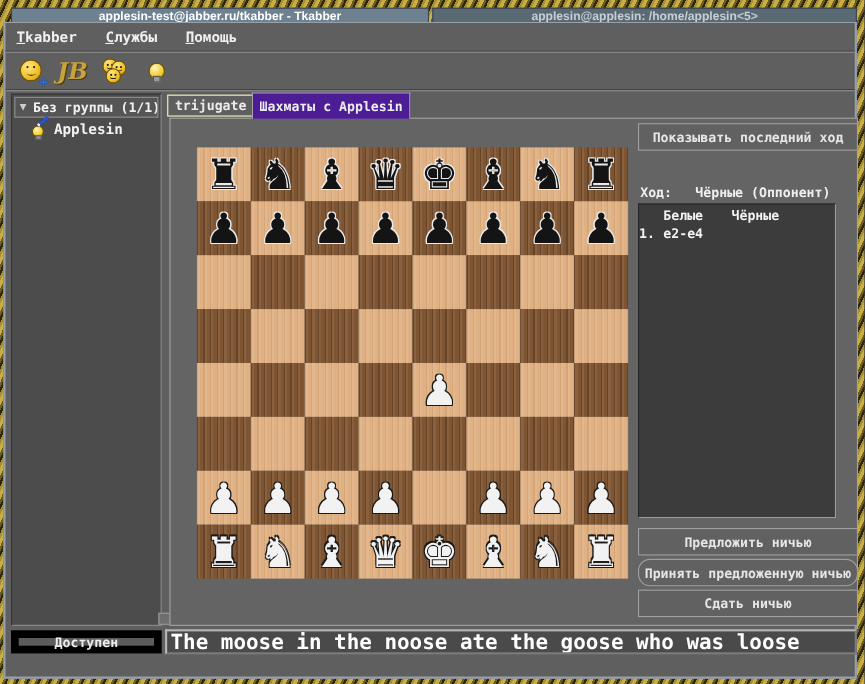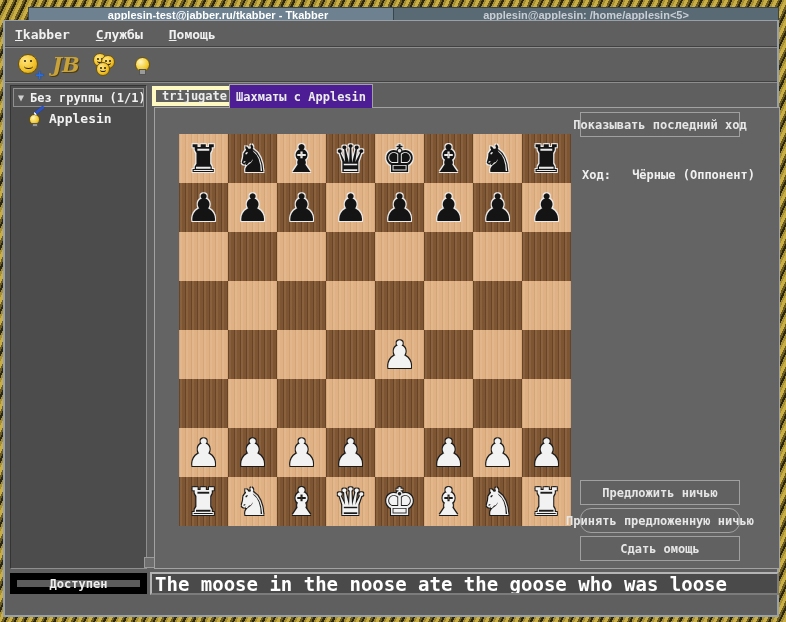--- a/index.html
+++ b/index.html
@@ -6,21 +6,21 @@
   .frame{
     position:relative;width:786px;height:622px;overflow:hidden;
     background:repeating-linear-gradient(115deg,#c9ae45 0 3px,#6e5d20 3px 5px,#2e2710 5px 7px,#a58f35 7px 9px);
     font-family:"DejaVu Sans Mono", monospace;
   }
   
   .wm-title{
     position:absolute;top:7px;height:13px;display:flex;align-items:center;justify-content:center;
     font-family:"Liberation Sans", sans-serif;font-size:11px;font-weight:bold;white-space:nowrap;overflow:hidden;
   }
-  .wm-title.left{left:28px;width:378px;background:#6d8191;color:#ffffff;border:1px solid #3a4750;}
+  .wm-title.left{left:10px;width:378px;background:#6d8191;color:#ffffff;border:1px solid #3a4750;}
   .wm-title.right{left:393px;width:384px;background:#5a6a75;color:#c9ced4;border:1px solid #39444c;font-weight:bold;}
   
   .app{
     position:absolute;left:3px;top:20px;width:776px;height:597px;
     background:#5f5f5f;border:2px solid #98a0aa;border-top:1px solid #98a0aa;box-sizing:border-box;
     color:#e8e8e8;
   }
   .menubar{position:absolute;left:0;top:2px;height:22px;display:flex;align-items:center;gap:26px;padding-left:10px;
     font-size:13px;font-weight:bold;color:#f0f0f0;}
   .menu-item{cursor:default;white-space:nowrap;}
@@ -46,34 +46,34 @@
   .roster-contact{margin-left:18px;margin-top:3px;display:flex;align-items:center;gap:6px;font-size:13px;font-weight:bold;color:#f2f2f2;}
   .contact-icon{position:relative;width:14px;height:16px;}
   .contact-icon .cbulb{position:absolute;left:0;bottom:1px;width:9px;height:9px;border-radius:50%;
     background:radial-gradient(circle at 35% 30%,#fff6c0,#f4cc2e 60%,#c09410);border:1px solid #6e5408;}
   .contact-icon .cbulb:after{content:"";position:absolute;left:2px;bottom:-3px;width:4px;height:2px;background:#999;border:1px solid #555;}
   .contact-icon .pencil{position:absolute;left:4px;top:-1px;width:12px;height:3px;background:linear-gradient(90deg,#e8e8e8 0 2px,#2a52c8 2px);transform:rotate(-40deg);border-radius:1px;box-shadow:0 0 1px #102a70;}
   .sash-grip{position:absolute;left:139px;top:536px;width:11px;height:11px;background:#6e6e6e;border:1px solid #9a9a9a;box-sizing:border-box;}
   
   .tab{position:absolute;display:flex;align-items:center;justify-content:center;
     font-size:12px;font-weight:bold;color:#ececec;white-space:nowrap;box-sizing:border-box;padding:0 6px;cursor:default;}
-  .tab.inactive{left:147px;top:65px;height:20px;background:#5f5f5f;border:4px solid #fef9c3;}
+  .tab.inactive{left:147px;top:65px;height:20px;background:#5f5f5f;border:1px solid #fef9c3;}
   .tab.active{left:224px;top:63px;height:24px;background:#4c1d95;border:1px solid #a2a2a2;border-bottom:none;z-index:3;}
   .notebook{position:absolute;left:149px;top:86px;width:626px;height:462px;background:#646464;border:1px solid #a2a2a2;box-sizing:border-box;z-index:1;}
   
   .board{position:absolute;left:174px;top:113px;width:392px;height:392px;display:grid;
     grid-template-columns:repeat(8,49px);grid-template-rows:repeat(8,49px);z-index:2;}
   .sq{width:49px;height:49px;position:relative;display:flex;align-items:center;justify-content:center;}
   .sq.light{background-color:var(--light);background-image:repeating-linear-gradient(90deg,rgba(140,85,30,.12) 0 1px,rgba(255,238,205,.10) 1px 3px,transparent 3px 6px);}
   .sq.dark{background-color:var(--dark);background-image:repeating-linear-gradient(90deg,rgba(20,8,0,.22) 0 1px,rgba(235,200,150,.10) 1px 3px,transparent 3px 6px);}
   .piece{font-family:"DejaVu Sans", sans-serif;font-size:38px;line-height:46px;user-select:none;}
   .piece.black{color:#141414;text-shadow:-1px -1px 0 #ececec,1px -1px 0 #ececec,-1px 1px 0 #ececec,1px 1px 0 #ececec;}
   .piece.white{color:#f2f2f2;text-shadow:-1px -1px 0 #1a1a1a,1px -1px 0 #1a1a1a,-1px 1px 0 #1a1a1a,1px 1px 0 #1a1a1a;}
   
-  .btn{position:absolute;left:575px;width:160px;height:25px;display:flex;align-items:center;justify-content:center;
+  .btn{position:absolute;left:575px;width:200px;height:25px;display:flex;align-items:center;justify-content:center;
     background:#616161;border:1px solid #a0a0a0;box-sizing:border-box;font-size:12px;font-weight:bold;color:#e6e6e6;white-space:nowrap;cursor:default;z-index:2;}
   .turn-line{position:absolute;left:577px;top:147px;font-size:12px;font-weight:bold;color:#f0f0f0;white-space:nowrap;z-index:2;}
   .turn-line .val{margin-left:14px;}
   .movelist{position:absolute;left:575px;top:164px;width:180px;height:286px;background:#3c3c3c;
     border-top:1px solid #262626;border-left:1px solid #262626;border-right:1px solid #9a9a9a;border-bottom:1px solid #9a9a9a;
     box-sizing:border-box;font-size:12px;font-weight:bold;color:#f2f2f2;z-index:2;overflow:hidden;}
   .mv-header,.mv-row{display:grid;grid-template-columns:22px 62px 1fr;line-height:16px;white-space:nowrap;}
   .mv-header{margin-top:2px;}
   
   .statusbar-presence{position:absolute;left:5px;top:552px;width:137px;height:21px;display:flex;align-items:center;justify-content:center;
@@ -280,22 +280,34 @@
         </div>
       </div>
 
     <div class="btn" style="top:91px;">Показывать последний ход</div>
 
     <div class="turn-line">
       <span>Ход:</span>
       <span class="val">Чёрные (Оппонент)</span>
     </div>
 
+    <div class="movelist">
+      <div class="mv-header">
+        <span></span>
+        <span>Белые</span>
+        <span>Чёрные</span>
+      </div>
+      <div class="mv-row">
+        <span>1.</span>
+        <span>e2-e4</span>
+        <span></span>
+      </div>
+    </div>
 
     <div class="btn" style="top:459px;">Предложить ничью</div>
     <div class="btn" style="top:487px;border-radius:11px;">Принять предложенную ничью</div>
-    <div class="btn" style="top:515px;">Сдать омощь</div>
+    <div class="btn" style="top:515px;">Сдать ничью</div>
 
     <div class="statusbar-presence">Доступен</div>
     <div class="status-entry">The moose in the noose ate the goose who was loose</div>
 
   </div>
 </div>
 
 </body></html>

